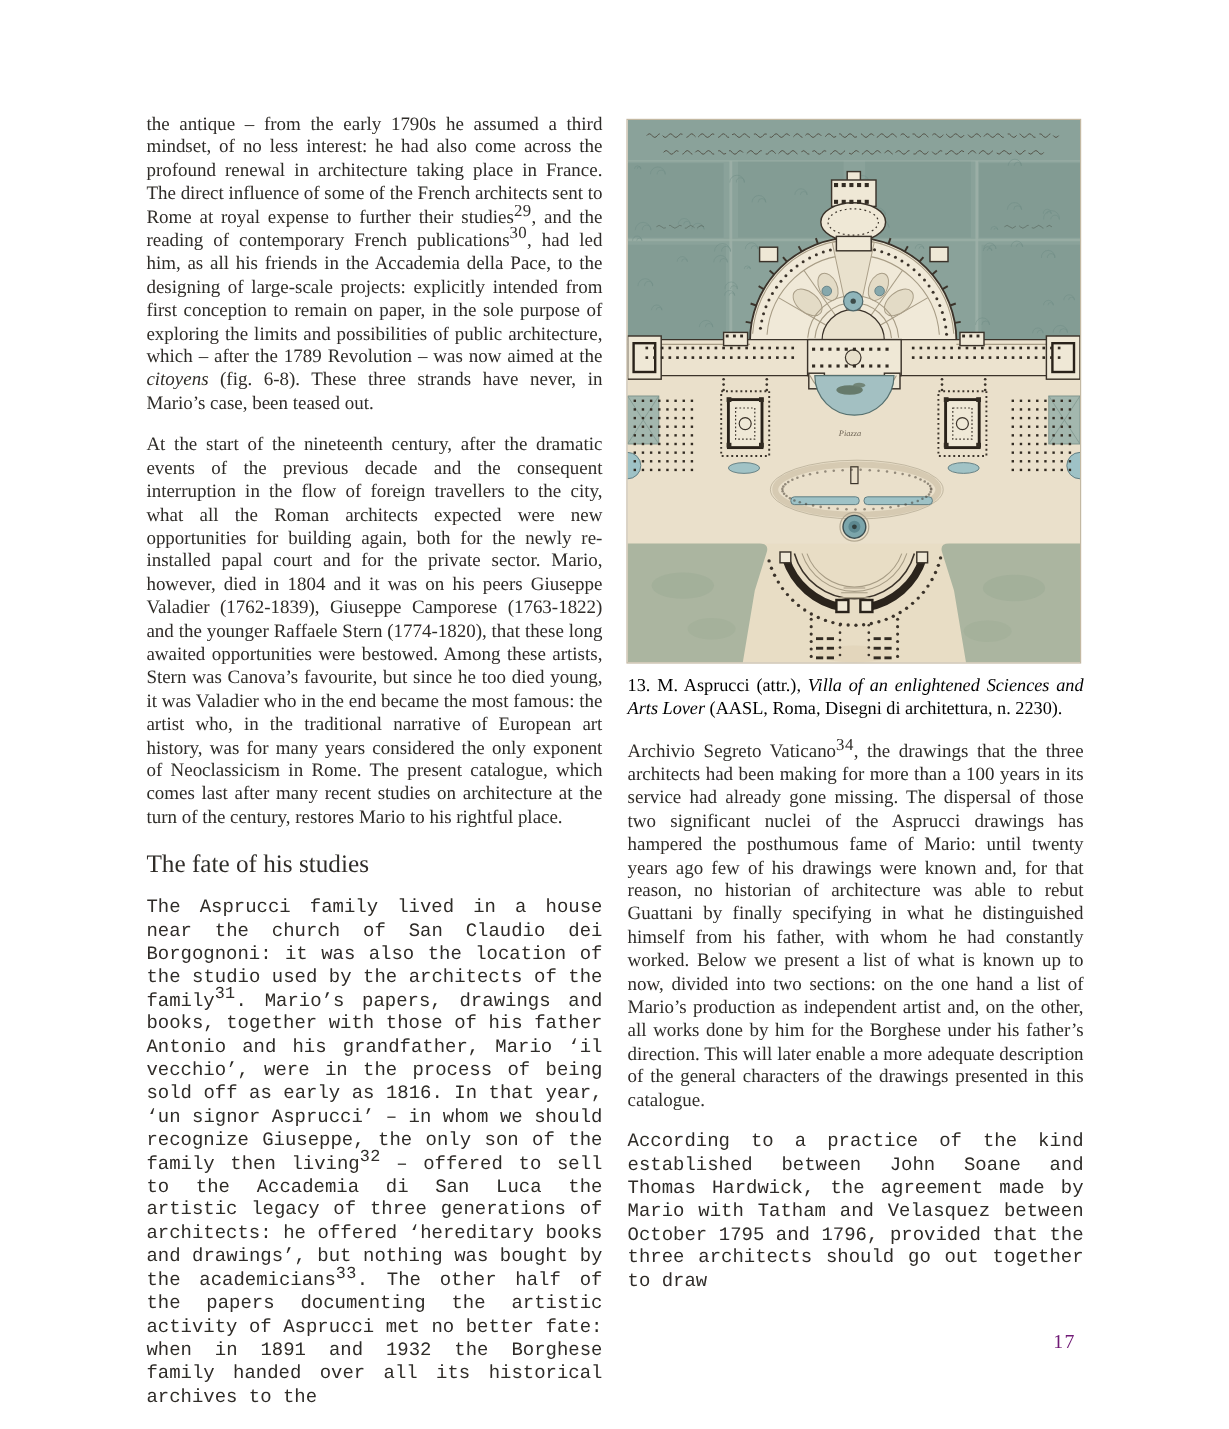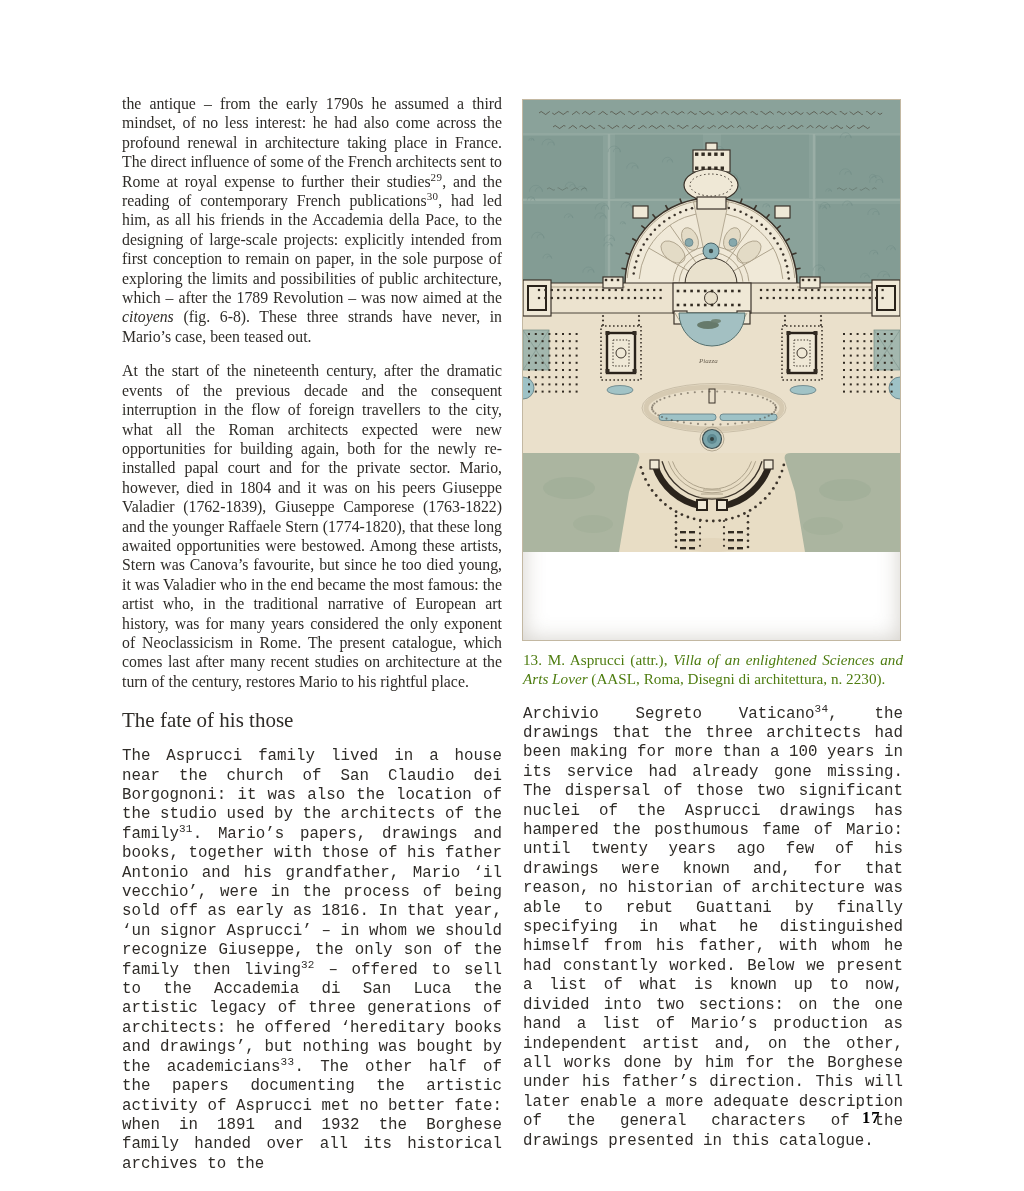--- a/index.html
+++ b/index.html
@@ -13,36 +13,36 @@
   .col-left{left:122px;top:94px;}
   .col-right{left:523px;top:100px;}
   .body-para{
     margin:0 0 15px 0;font-size:15.8px;line-height:19.4px;
     text-align:justify;color:#2f2c28;
   }
   .body-para:last-child{margin-bottom:0;font-family:Liberation Mono, monospace;}
   .section-heading{
     font-size:21px;font-weight:normal;margin:17px 0 14px 0;color:#2f2c28;
   }
-  sup{font-size:11px;vertical-align:super;line-height:0;letter-spacing:.3px;}
+  sup{font-size:14px;vertical-align:super;line-height:0;letter-spacing:.3px;}
   em{}
   figure{margin:0;padding:0;}
   .figure-frame{
-    width:377px;height:540px;position:relative;
+    width:377px;height:452px;position:relative;
     box-shadow:inset 0 0 22px rgba(92,82,60,.28);
     outline:1px solid #c3b8a2;
   }
   .figure-frame svg{display:block;}
   .figure-caption{
     font-size:15.2px;line-height:19.3px;text-align:justify;
-    margin:10px 0 16px 0;color:#4d7c0f;
+    margin:10px 0 16px 0;color:#000000;
   }
   .page-number{
-    position:absolute;left:862px;top:1108px;width:50px;text-align:left;
-    font-size:16.5px;letter-spacing:1px;color:#000000;font-weight:bold;
+    position:absolute;left:862px;top:1108px;width:50px;text-align:center;
+    font-size:16.5px;letter-spacing:1px;color:#701a75;
   }
   
   .flora{fill:none;stroke:#6e8a83;stroke-width:.8;opacity:.45;}
   .script{fill:none;stroke:#4a4337;stroke-width:.8;opacity:.85;}
   .script-sm{fill:none;stroke:#505a50;stroke-width:.6;opacity:.7;}
   .ink-dot{fill:#3b332a;}
   .ink-dot-soft{fill:#3b332a;opacity:.5;}
   .ink-sq{fill:#322b22;}
   .wall{fill:#efe8d6;stroke:#3b332a;stroke-width:1.2;}
   .wall-heavy{fill:#efe8d6;stroke:#29221a;stroke-width:2.4;}
@@ -55,21 +55,21 @@
   .piazza-label{font-family:"Liberation Serif",serif;font-style:italic;font-size:7px;fill:#6b6152;}
 </style>
 </head>
 <body>
 
 <div class="page">
 
   <div class="col col-left">
       <p class="body-para"><span>the antique – from the early 1790s he assumed a third mindset, of no less interest: he had also come across the profound renewal in architecture taking place in France. The direct influence of some of the French architects sent to Rome at royal expense to further their studies</span><sup>29</sup><span>, and the reading of contemporary French publications</span><sup>30</sup><span>, had led him, as all his friends in the Accademia della Pace, to the designing of large-scale projects: explicitly intended from first conception to remain on paper, in the sole purpose of exploring the limits and possibilities of public architecture, which – after the 1789 Revolution – was now aimed at the </span><em>citoyens</em><span> (fig. 6-8). These three strands have never, in Mario’s case, been teased out.</span></p>
       <p class="body-para"><span>At the start of the nineteenth century, after the dramatic events of the previous decade and the consequent interruption in the flow of foreign travellers to the city, what all the Roman architects expected were new opportunities for building again, both for the newly re-installed papal court and for the private sector. Mario, however, died in 1804 and it was on his peers Giuseppe Valadier (1762-1839), Giuseppe Camporese (1763-1822) and the younger Raffaele Stern (1774-1820), that these long awaited opportunities were bestowed. Among these artists, Stern was Canova’s favourite, but since he too died young, it was Valadier who in the end became the most famous: the artist who, in the traditional narrative of European art history, was for many years considered the only exponent of Neoclassicism in Rome. The present catalogue, which comes last after many recent studies on architecture at the turn of the century, restores Mario to his rightful place.</span></p>
-      <h2 class="section-heading"><span>The fate of his those</span></h2>
+      <h2 class="section-heading"><span>The fate of his studies</span></h2>
       <p class="body-para"><span>The Asprucci family lived in a house near the church of San Claudio dei Borgognoni: it was also the location of the studio used by the architects of the family</span><sup>31</sup><span>. Mario’s papers, drawings and books, together with those of his father Antonio and his grandfather, Mario ‘il vecchio’, were in the process of being sold off as early as 1816. In that year, ‘un signor Asprucci’ – in whom we should recognize Giuseppe, the only son of the family then living</span><sup>32</sup><span> – offered to sell to the Accademia di San Luca the artistic legacy of three generations of architects: he offered ‘hereditary books and drawings’, but nothing was bought by the academicians</span><sup>33</sup><span>. The other half of the papers documenting the artistic activity of Asprucci met no better fate: when in 1891 and 1932 the Borghese family handed over all its historical archives to the</span></p>
     </div>
 
   <div class="col col-right">
     <figure>
       <div class="figure-frame">
         <svg id="plan-svg" width="377" height="452" viewBox="0 0 377 452">
 
           <rect x="0" y="0" width="377" height="452" fill="#eae0cb"></rect>
 
@@ -728,17 +728,18 @@
               <rect x="166" y="447" width="6" height="2.4" class="ink-sq"></rect>
               <rect x="205" y="447" width="6" height="2.4" class="ink-sq"></rect>
               <rect x="214" y="447" width="6" height="2.4" class="ink-sq"></rect>
             </g>
         </svg>
       </div>
       <figcaption class="figure-caption"><span>13. M. Asprucci (attr.), </span><em>Villa of an enlightened Sciences and Arts Lover</em><span> (AASL, Roma, Disegni di architettura, n. 2230).</span></figcaption>
     </figure>
     <div>
         <p class="body-para"><span>Archivio Segreto Vaticano</span><sup>34</sup><span>, the drawings that the three architects had been making for more than a 100 years in its service had already gone missing. The dispersal of those two significant nuclei of the Asprucci drawings has hampered the posthumous fame of Mario: until twenty years ago few of his drawings were known and, for that reason, no historian of architecture was able to rebut Guattani by finally specifying in what he distinguished himself from his father, with whom he had constantly worked. Below we present a list of what is known up to now, divided into two sections: on the one hand a list of Mario’s production as independent artist and, on the other, all works done by him for the Borghese under his father’s direction. This will later enable a more adequate description of the general characters of the drawings presented in this catalogue.</span></p>
+        <p class="body-para"><span>According to a practice of the kind established between John Soane and Thomas Hardwick, the agreement made by Mario with Tatham and Velasquez between October 1795 and 1796, provided that the three architects should go out together to draw</span></p>
       </div>
   </div>
 
   <div class="page-number">17</div>
 </div>
 
 </body></html>

